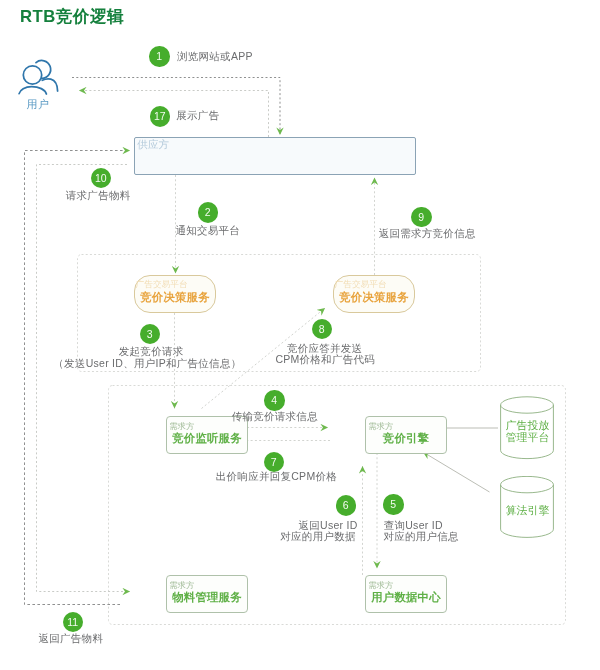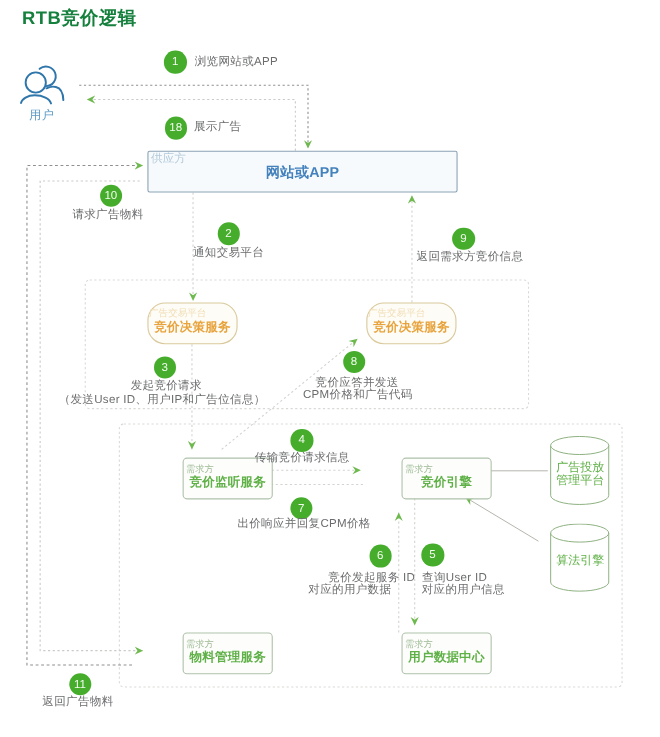--- a/index.html
+++ b/index.html
@@ -104,21 +104,20 @@
     <path d="M377,453 L377,568.5" fill="none" stroke="#d2d4d0" stroke-width="1" stroke-dasharray="2 2.3" marker-end="url(#ahG)"></path>
 
     <path d="M362.5,575 L362.5,466" fill="none" stroke="#d2d4d0" stroke-width="1" stroke-dasharray="2 2.3" marker-end="url(#ahG)"></path>
 
     <path d="M498,428 L418.5,428" fill="none" stroke="#a9aca2" stroke-width="0.8" marker-end="url(#ahG)"></path>
     <path d="M489.5,492 L423,452" fill="none" stroke="#a9aca2" stroke-width="0.8" marker-end="url(#ahG)"></path>
   </svg>
 
   <div class="node blue" style="left:134px;top:137px;width:282px;height:38px;">
     <span class="tag">供应方</span>
-    <span class="nm">网站或APP</span>
   </div>
 
   <div class="node orange" style="left:134px;top:275px;width:82px;height:38px;">
     <span class="tag">广告交易平台</span>
     <span class="nm">竞价决策服务</span>
   </div>
 
   <div class="node orange" style="left:333px;top:275px;width:82px;height:38px;">
     <span class="tag">广告交易平台</span>
     <span class="nm">竞价决策服务</span>
@@ -161,21 +160,21 @@
       <ellipse cx="27" cy="8.6" rx="26.4" ry="8.2" fill="#fff" stroke="#86ab78" stroke-width="0.85"></ellipse>
     </svg>
     <div class="ctext" style="top:28.5px;">
       <div>算法引擎</div>
     </div>
   </div>
 
   <div class="badge" style="left:149px;top:46px;">1</div>
   <div class="steptxt" style="left:177px;top:50px;">浏览网站或APP</div>
 
-  <div class="badge" style="left:149.5px;top:106px;">18</div>
+  <div class="badge" style="left:149.5px;top:106px;">17</div>
   <div class="steptxt" style="left:176.3px;top:108.5px;">展示广告</div>
 
   <div class="badge" style="left:197.5px;top:202px;">2</div>
   <div class="steptxt" style="left:175.4px;top:223.5px;">通知交易平台</div>
 
   <div class="badge" style="left:411px;top:206.5px;">9</div>
   <div class="steptxt" style="left:378.7px;top:226.8px;">返回需求方竞价信息</div>
 
   <div class="badge" style="left:139.5px;top:323.5px;">3</div>
   <div class="steptxt" style="left:118.8px;top:345.3px;">发起竞价请求</div>
@@ -185,21 +184,21 @@
   <div class="steptxt" style="left:286.9px;top:341.5px;">竞价应答并发送</div>
   <div class="steptxt" style="left:275.4px;top:353.3px;">CPM价格和广告代码</div>
 
   <div class="badge" style="left:264px;top:390px;">4</div>
   <div class="steptxt" style="left:231.7px;top:410px;">传输竞价请求信息</div>
 
   <div class="badge" style="left:263.5px;top:451.5px;">7</div>
   <div class="steptxt" style="left:215.8px;top:470.3px;">出价响应并回复CPM价格</div>
 
   <div class="badge" style="left:335.5px;top:495px;">6</div>
-  <div class="steptxt" style="left:298.5px;top:518.8px;">竞价发起服务 ID</div>
+  <div class="steptxt" style="left:298.5px;top:518.8px;">返回User ID</div>
   <div class="steptxt" style="left:280.3px;top:530.3px;">对应的用户数据</div>
 
   <div class="badge" style="left:383px;top:494px;">5</div>
   <div class="steptxt" style="left:383.7px;top:518.6px;">查询User ID</div>
   <div class="steptxt" style="left:383.4px;top:529.5px;">对应的用户信息</div>
 
   <div class="badge" style="left:90.5px;top:167.5px;">10</div>
   <div class="steptxt" style="left:65.8px;top:189.4px;">请求广告物料</div>
 
   <div class="badge" style="left:62.5px;top:611.5px;">11</div>

